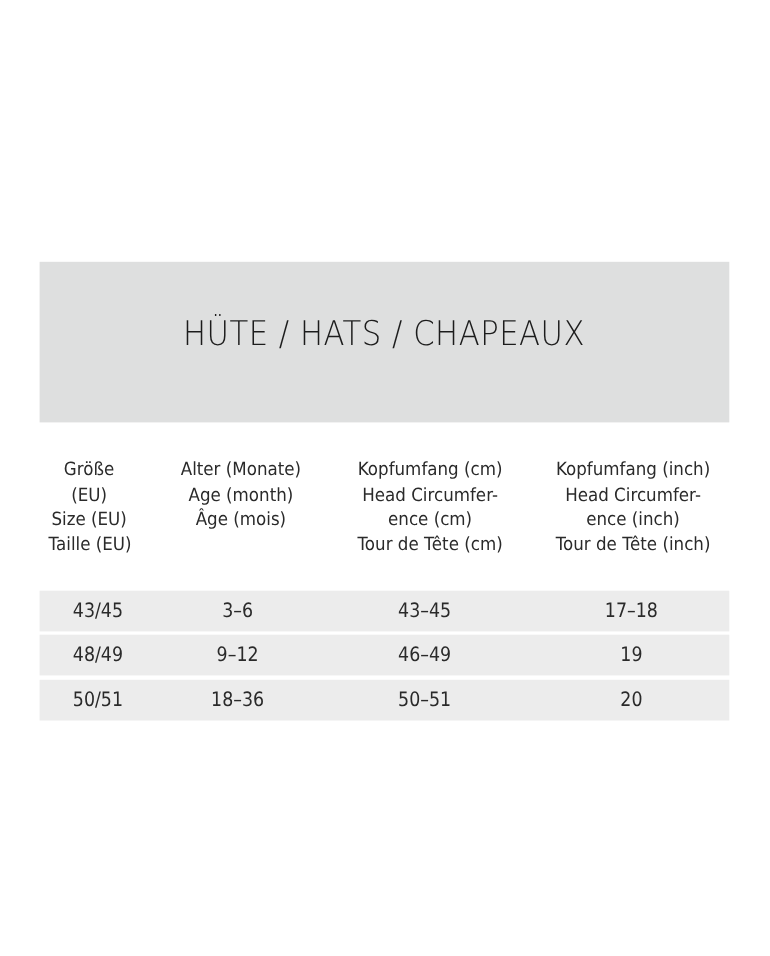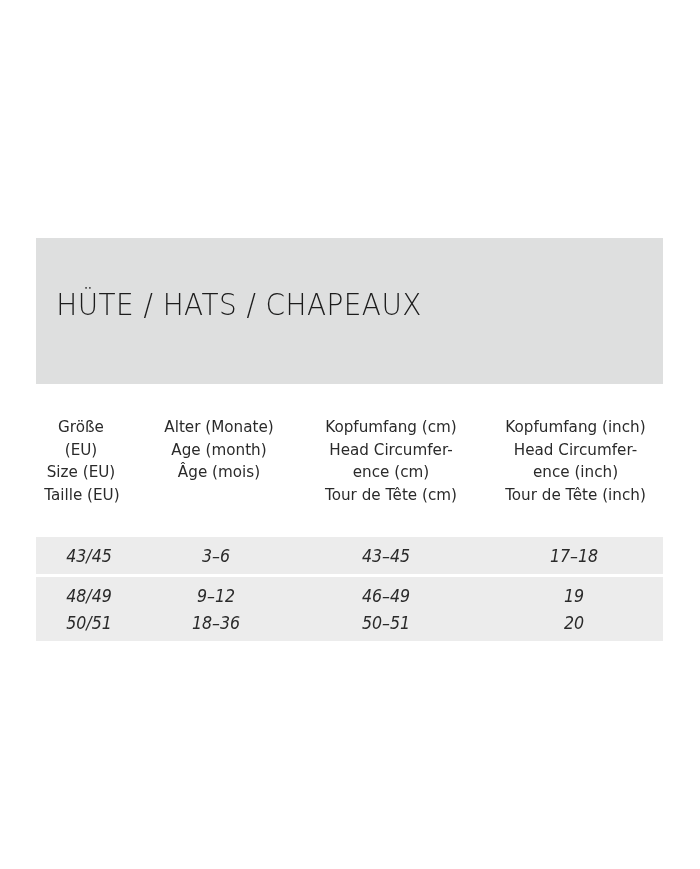--- a/index.html
+++ b/index.html
@@ -2,42 +2,42 @@
 <html><head>
   <meta charset="utf-8">
   <style>
     html, body { margin: 0; padding: 0; }
     body {
       width: 700px; height: 869px; background: #ffffff; position: relative;
       font-family: "DejaVu Sans", sans-serif; color: #2a2a2a; overflow: hidden;
     }
     .title-band {
       position: absolute; left: 36px; top: 238px; width: 627px; height: 146px;
-      background: #dedfdf; display: flex; align-items: center; justify-content: flex-start;
+      background: #dedfdf; display: flex; align-items: center; justify-content: center;
     }
     .title-band .title {
       font-family: "DejaVu Sans", sans-serif; font-weight: 200; font-size: 31px;
       letter-spacing: 0.5px; color: #1c1c1c; margin-top: -14px;
       transform: scaleX(0.9);
     }
     .header-row {
       position: absolute; left: 41px; top: 416px; width: 627px; height: 96px;
     }
     .hcell {
       position: absolute; top: 0; text-align: center;
       font-size: 16.5px; line-height: 22.5px; color: #2a2a2a;
       transform: scaleX(0.92); transform-origin: center top; white-space: nowrap;
     }
     .hcell div { display: block; }
     .h0 { left: 0px; width: 80px; }
     .h1 { left: 108px; width: 140px; }
     .h2 { left: 258px; width: 184px; }
     .h3 { left: 442px; width: 185px; }
     .data-row {
-      position: absolute; left: 36px; width: 627px; height: 37px; background: #ececec; font-style: italic;
+      position: absolute; left: 36px; width: 627px; height: 37px; background: #ececec;
     }
     .dcell {
       position: absolute; top: 0; height: 37px; line-height: 37px; text-align: center;
       font-size: 18px; color: #2a2a2a; transform: scaleX(0.88); white-space: nowrap;
     }
     .d0 { left: 0px; width: 106px; }
     .d1 { left: 140px; width: 80px; }
     .d2 { left: 310px; width: 80px; }
     .d3 { left: 498px; width: 80px; }
   </style>
@@ -79,18 +79,18 @@
   <span class="dcell d1">3–6</span>
   <span class="dcell d2">43–45</span>
   <span class="dcell d3">17–18</span>
 </div>
 <div class="data-row" style="top:577px">
   <span class="dcell d0">48/49</span>
   <span class="dcell d1">9–12</span>
   <span class="dcell d2">46–49</span>
   <span class="dcell d3">19</span>
 </div>
-<div class="data-row" style="top:604px">
+<div class="data-row" style="top:618px">
   <span class="dcell d0">50/51</span>
   <span class="dcell d1">18–36</span>
   <span class="dcell d2">50–51</span>
   <span class="dcell d3">20</span>
 </div>
 
 </body></html>

